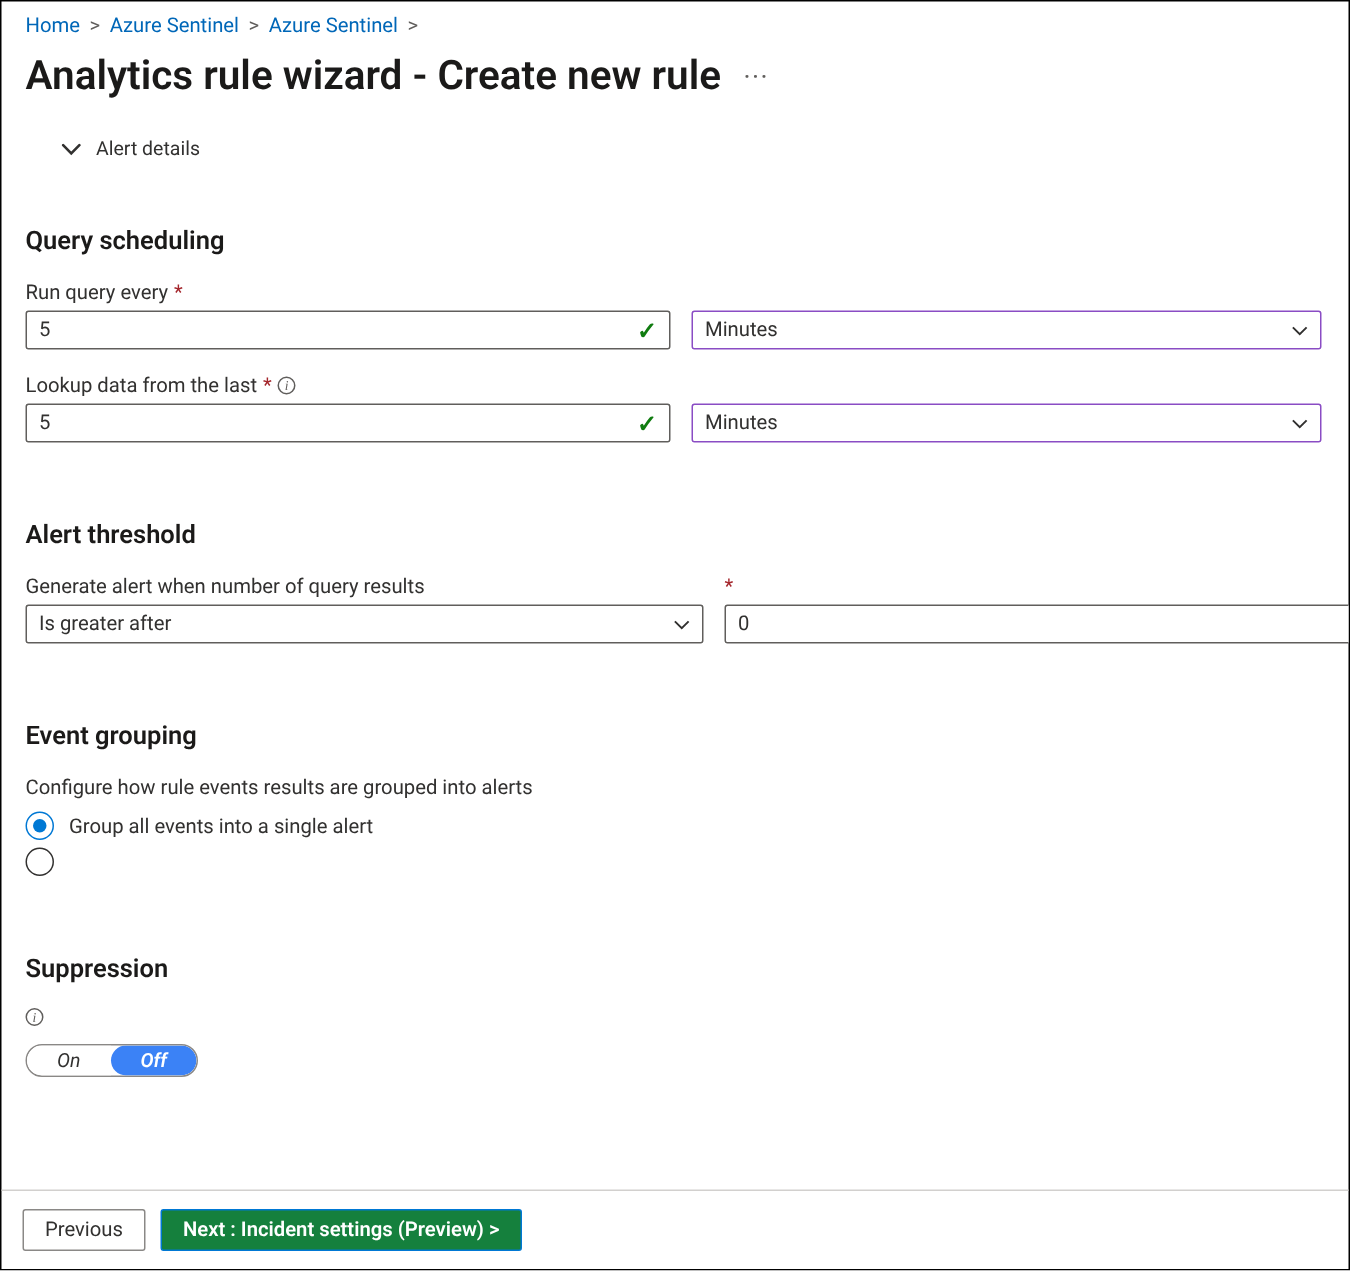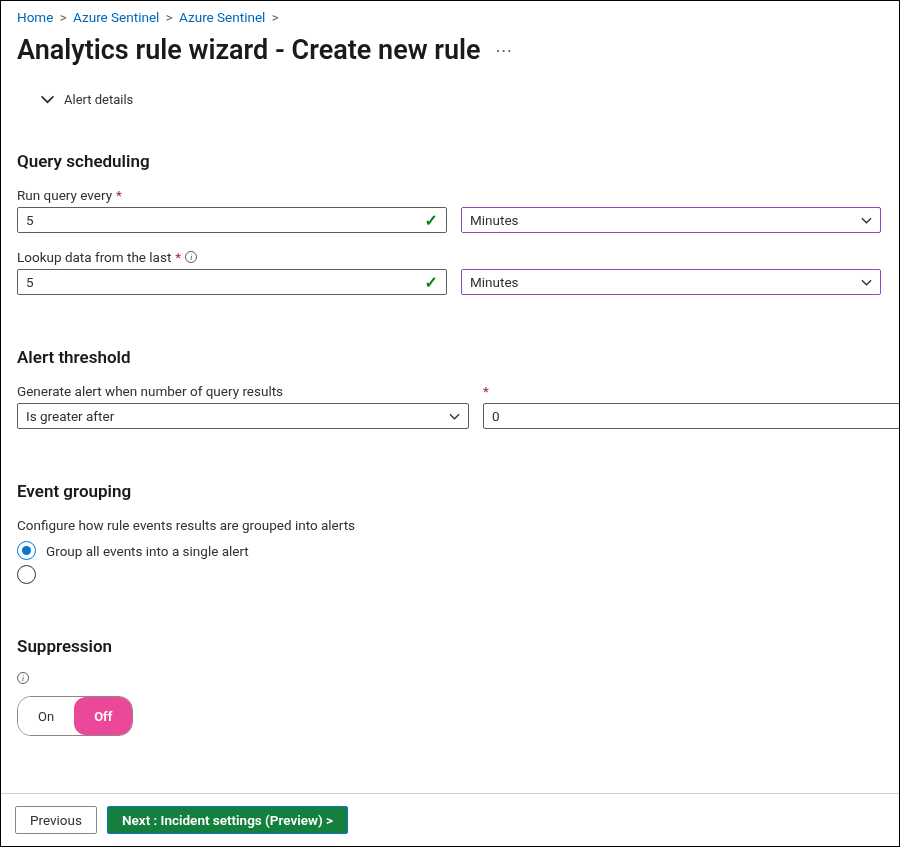--- a/index.html
+++ b/index.html
@@ -144,33 +144,34 @@
     content: "";
     width: 9px; height: 9px;
     background: #0078d4;
     border-radius: 50%;
   }
   .toggle-group {
     display: inline-flex;
     border: 1px solid #8a8886;
     border-radius: 14px;
     overflow: hidden;
-    height: 40px;
+    height: 22px;
     margin-top: 8px;
+    font-style: italic;
   }
   .toggle-opt {
     padding: 0 20px;
     display: flex;
     align-items: center;
     font-size: 13px;
     background: #fff;
     color: #323130;
   }
   .toggle-opt.active {
-    background: #ec4899;
+    background: #3b82f6;
     color: #fff;
     border-radius: 12px;
     font-weight: 600;
   }
   .footer {
     border-top: 1px solid #d2d0ce;
     padding: 12px 14px;
     display: flex;
     gap: 10px;
     flex: 0 0 auto;

